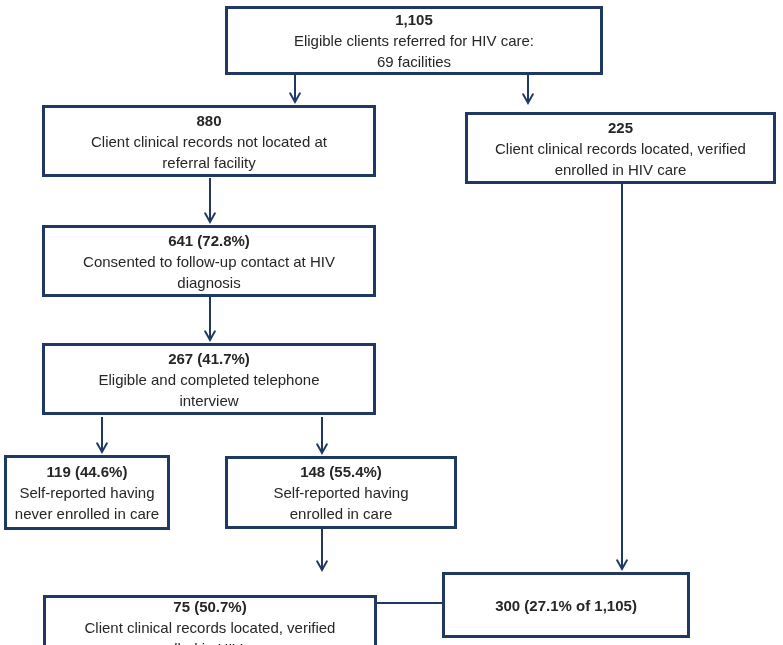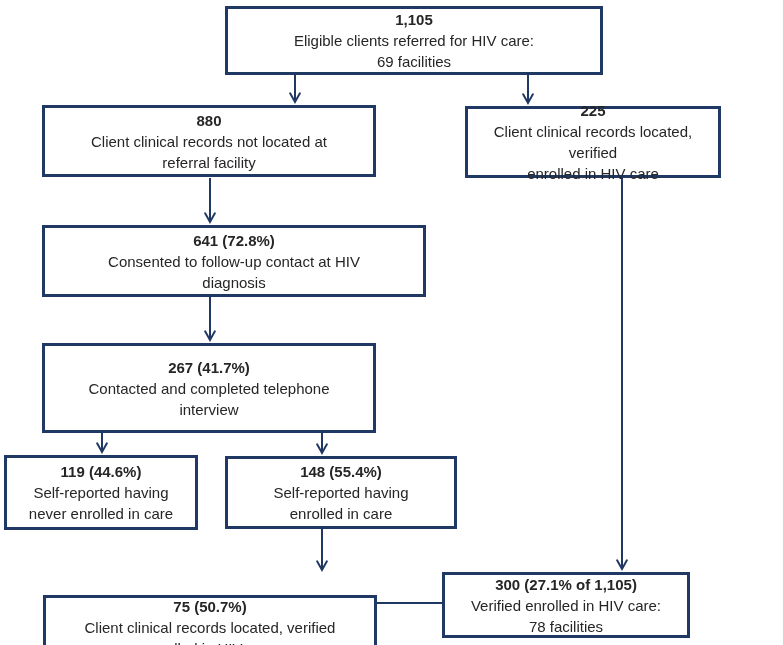--- a/index.html
+++ b/index.html
@@ -77,55 +77,53 @@
     <span class="desc">Eligible clients referred for HIV care:
 69 facilities</span>
   </div>
 
   <div class="flowbox" style="left:42px; top:105px; width:334px; height:72px;">
     <span class="num">880</span>
     <span class="desc">Client clinical records not located at
 referral facility</span>
   </div>
 
-  <div class="flowbox" style="left:465px; top:106px; width:256px; height:72px;">
+  <div class="flowbox" style="left:465px; top:112px; width:311px; height:72px;">
     <span class="num">225</span>
     <span class="desc">Client clinical records located, verified
 enrolled in HIV care</span>
   </div>
 
-  <div class="flowbox" style="left:42px; top:225px; width:384px; height:72px;">
+  <div class="flowbox" style="left:42px; top:225px; width:334px; height:72px;">
     <span class="num">641 (72.8%)</span>
     <span class="desc">Consented to follow-up contact at HIV
 diagnosis</span>
   </div>
 
-  <div class="flowbox" style="left:42px; top:343px; width:334px; height:90px;">
+  <div class="flowbox" style="left:42px; top:343px; width:334px; height:72px;">
     <span class="num">267 (41.7%)</span>
-    <span class="desc">Contacted and completed telephone
+    <span class="desc">Eligible and completed telephone
 interview</span>
   </div>
 
-  <div class="flowbox" style="left:4px; top:455px; width:194px; height:75px;">
+  <div class="flowbox" style="left:4px; top:455px; width:166px; height:75px;">
     <span class="num">119 (44.6%)</span>
     <span class="desc">Self-reported having
 never enrolled in care</span>
   </div>
 
   <div class="flowbox" style="left:225px; top:456px; width:232px; height:73px;">
     <span class="num">148 (55.4%)</span>
     <span class="desc">Self-reported having
 enrolled in care</span>
   </div>
 
   <div class="flowbox" style="left:43px; top:595px; width:334px; height:65px;">
     <span class="num">75 (50.7%)</span>
     <span class="desc">Client clinical records located, verified
 enrolled in HIV care</span>
   </div>
 
   <div class="flowbox" style="left:442px; top:572px; width:248px; height:66px;">
     <span class="num">300 (27.1% of 1,105)</span>
-    <span class="desc">Verified enrolled in HIV care:
-78 facilities</span>
   </div>
 
 </div>
 
 </body></html>

